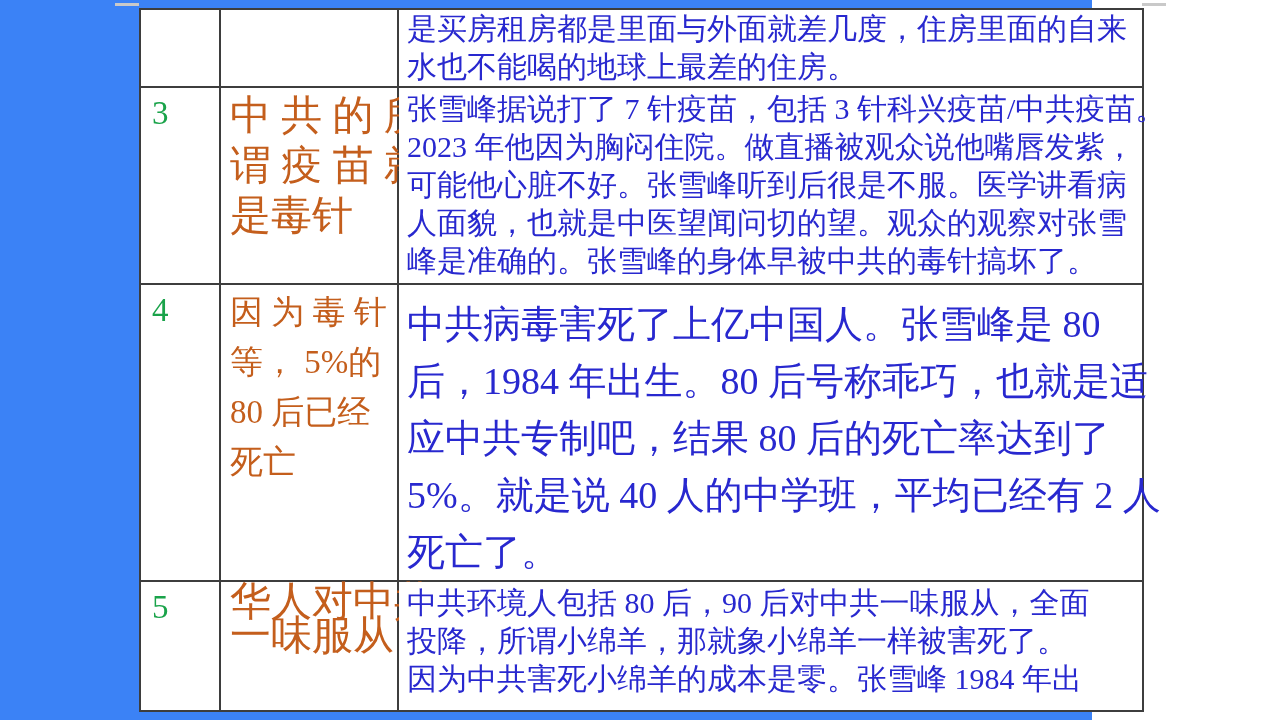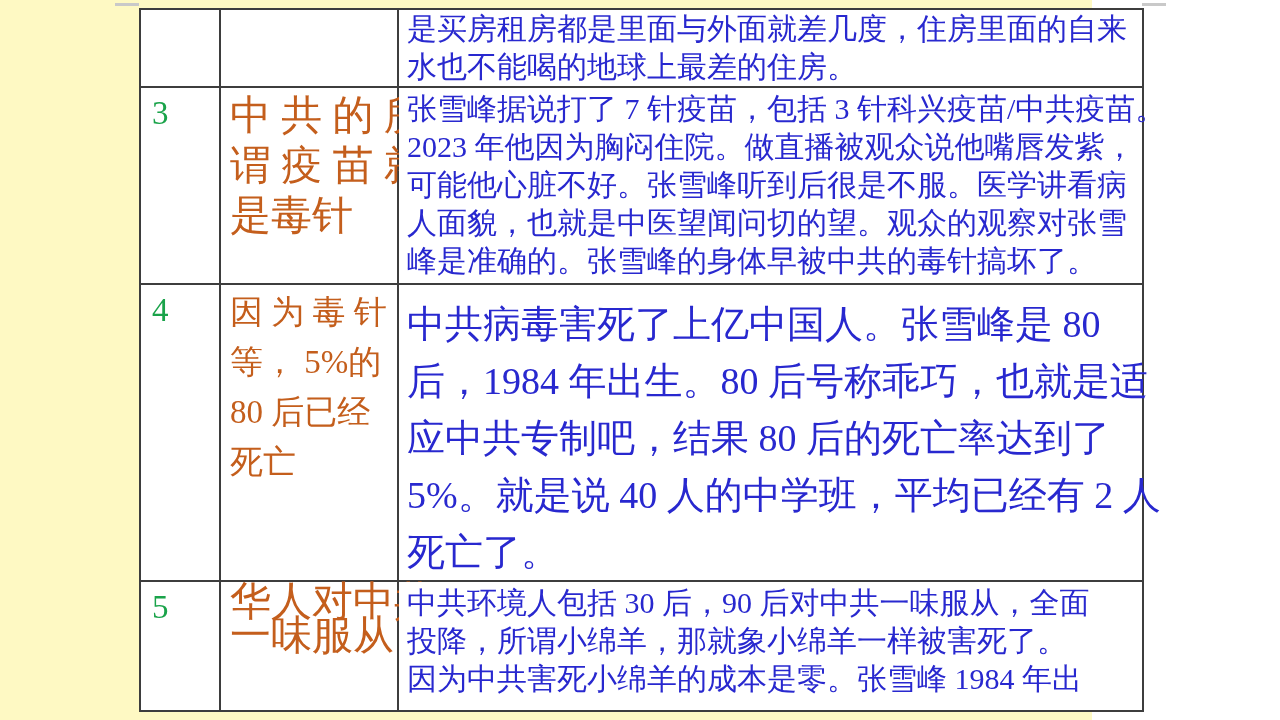--- a/index.html
+++ b/index.html
@@ -8,21 +8,21 @@
     background: #ffffff;
     width: 1280px;
     height: 720px;
     overflow: hidden;
     font-family: "Liberation Serif", serif;
   }
   .page {
     position: relative;
     width: 1092px;
     height: 720px;
-    background: #fef9c3;
+    background: #3b82f6;
   }
   
   .margin-mark {
     position: absolute;
     top: 3px;
     width: 24px;
     height: 3px;
     background: var(--margin_mark, #c9c9c9);
   }
   .margin-mark.left  { left: 115px; }
@@ -109,18 +109,18 @@
 死亡</div>
     <div class="cell c-body r2">中共病毒害死了上亿中国人。张雪峰是 80
 后，1984 年出生。80 后号称乖巧，也就是适
 应中共专制吧，结果 80 后的死亡率达到了
 5%。就是说 40 人的中学班，平均已经有 2 人
 死亡了。</div>
 
     <div class="cell c-num r3">5</div>
     <div class="cell c-title r3">华人对中共
 一味服从，</div>
-    <div class="cell c-body r3">中共环境人包括 30 后，90 后对中共一味服从，全面
+    <div class="cell c-body r3">中共环境人包括 80 后，90 后对中共一味服从，全面
 投降，所谓小绵羊，那就象小绵羊一样被害死了。
 因为中共害死小绵羊的成本是零。张雪峰 1984 年出</div>
 
   </div>
 </div>
 
 </body></html>

